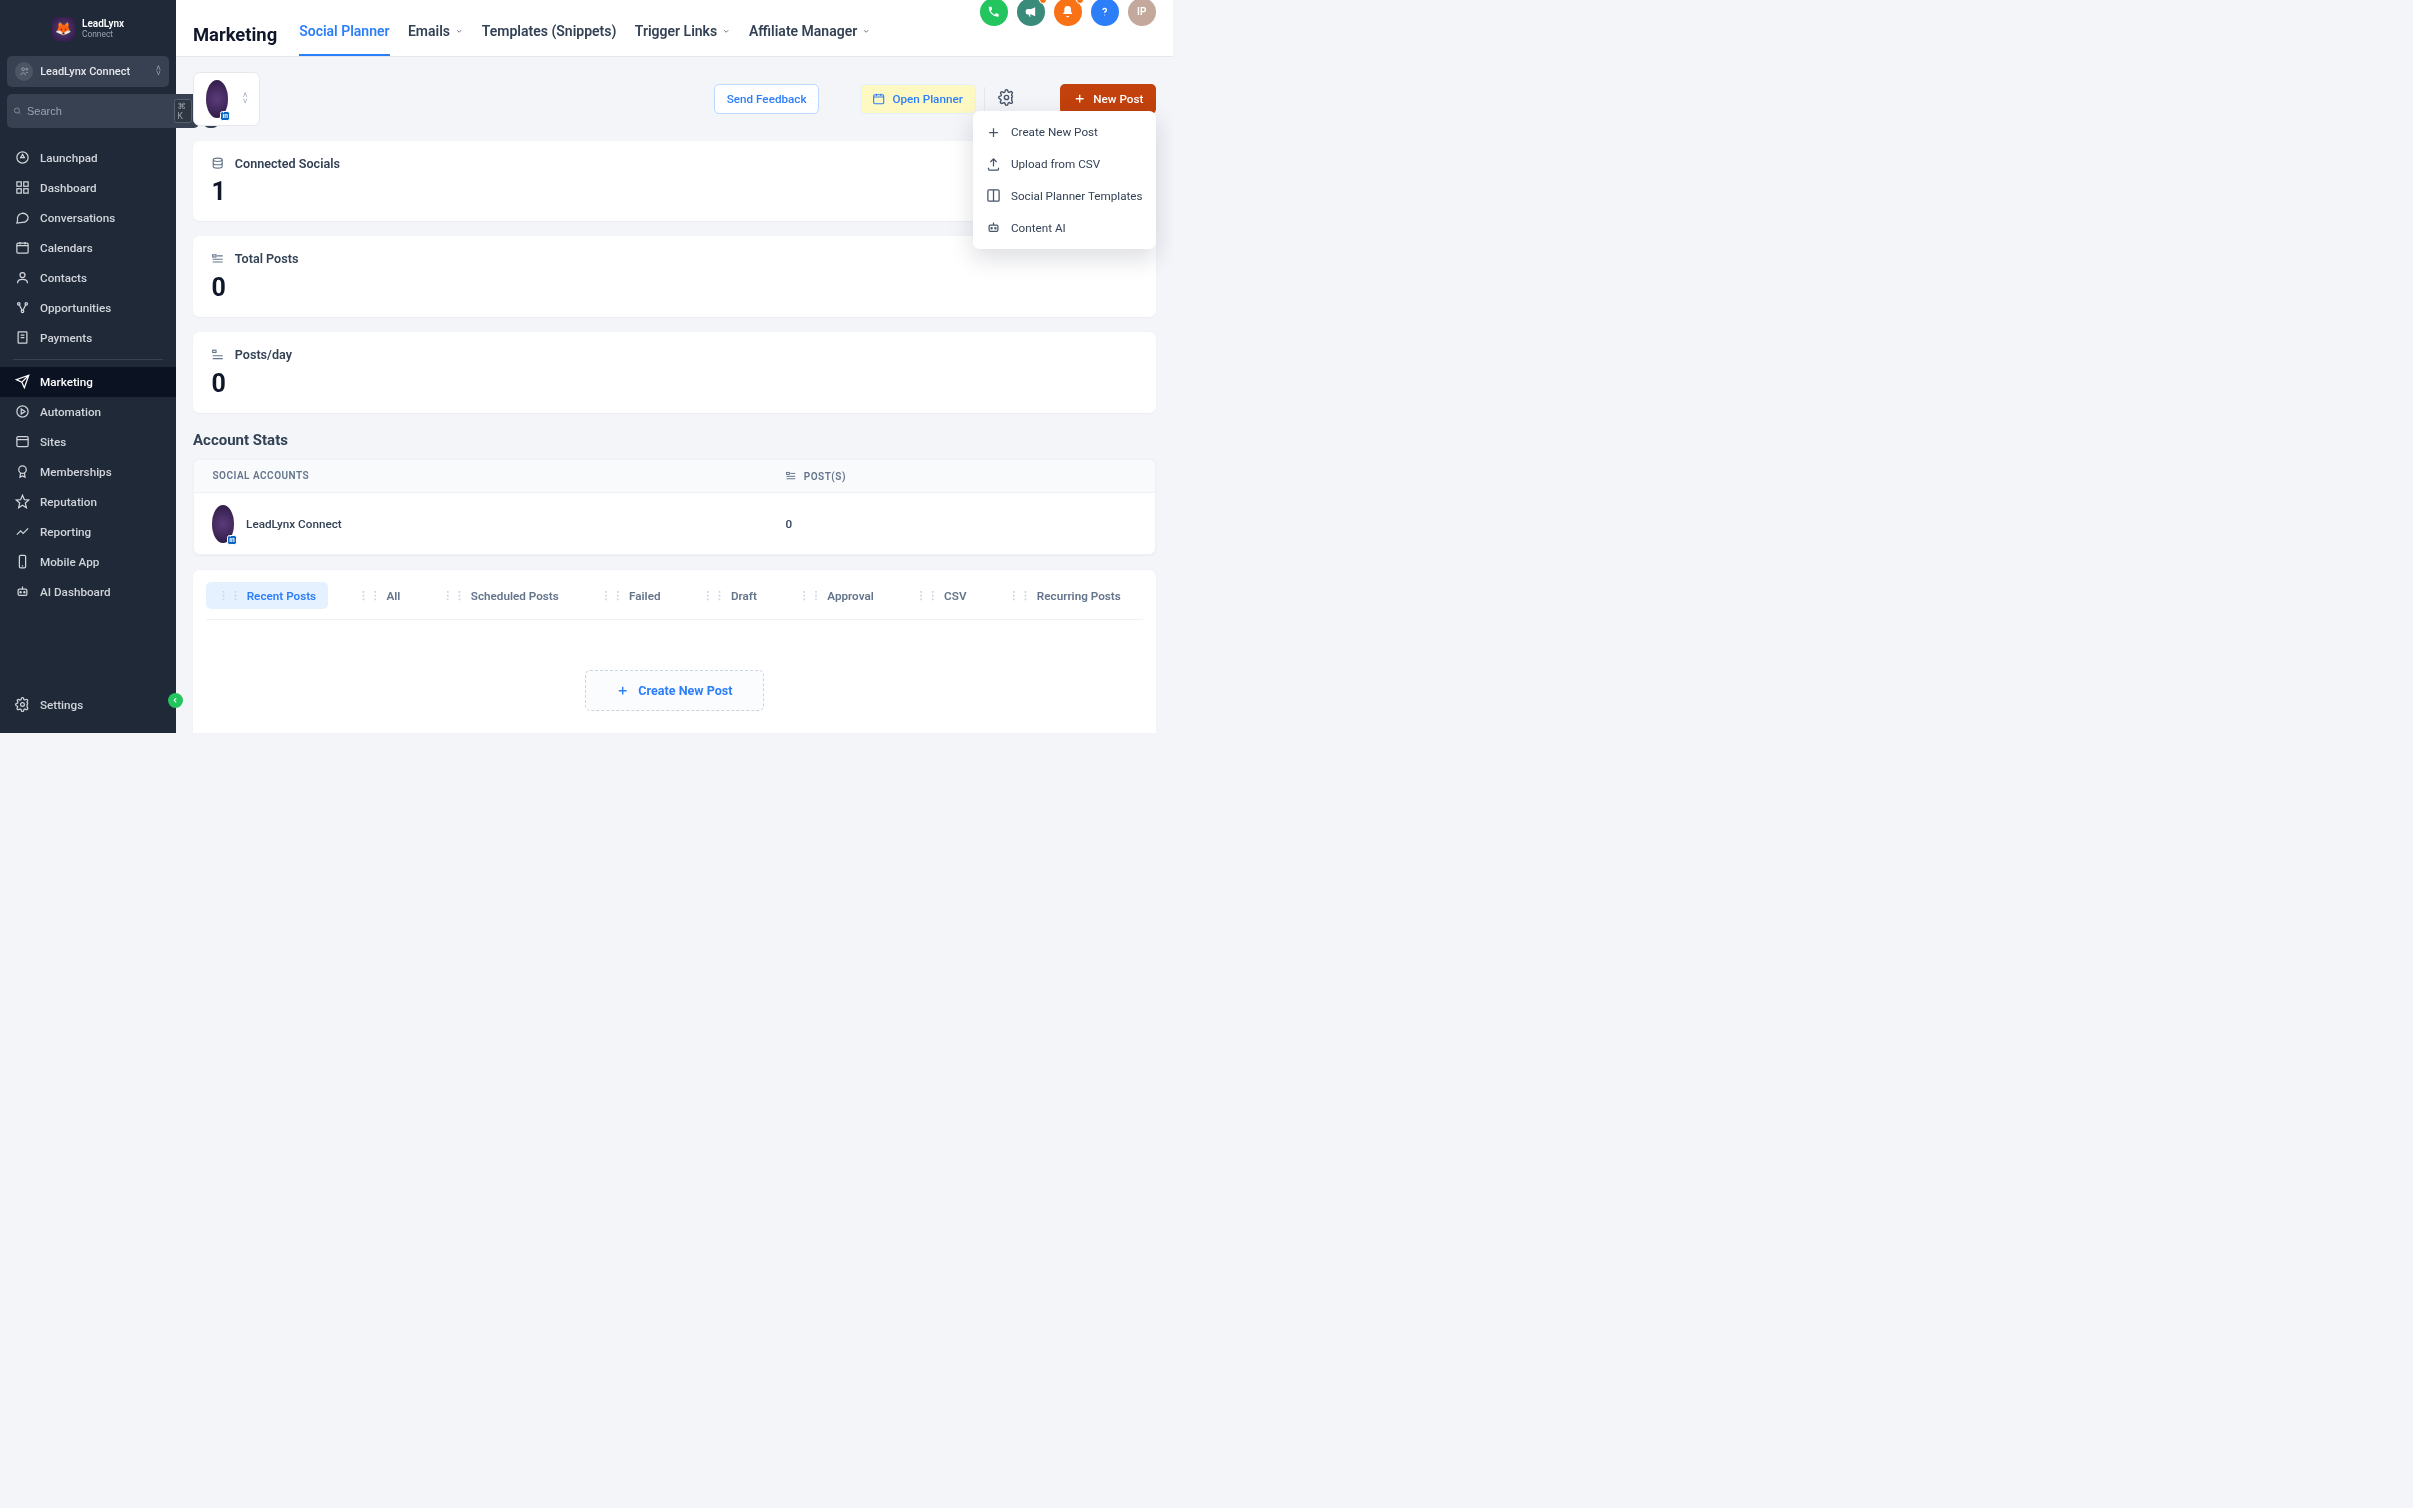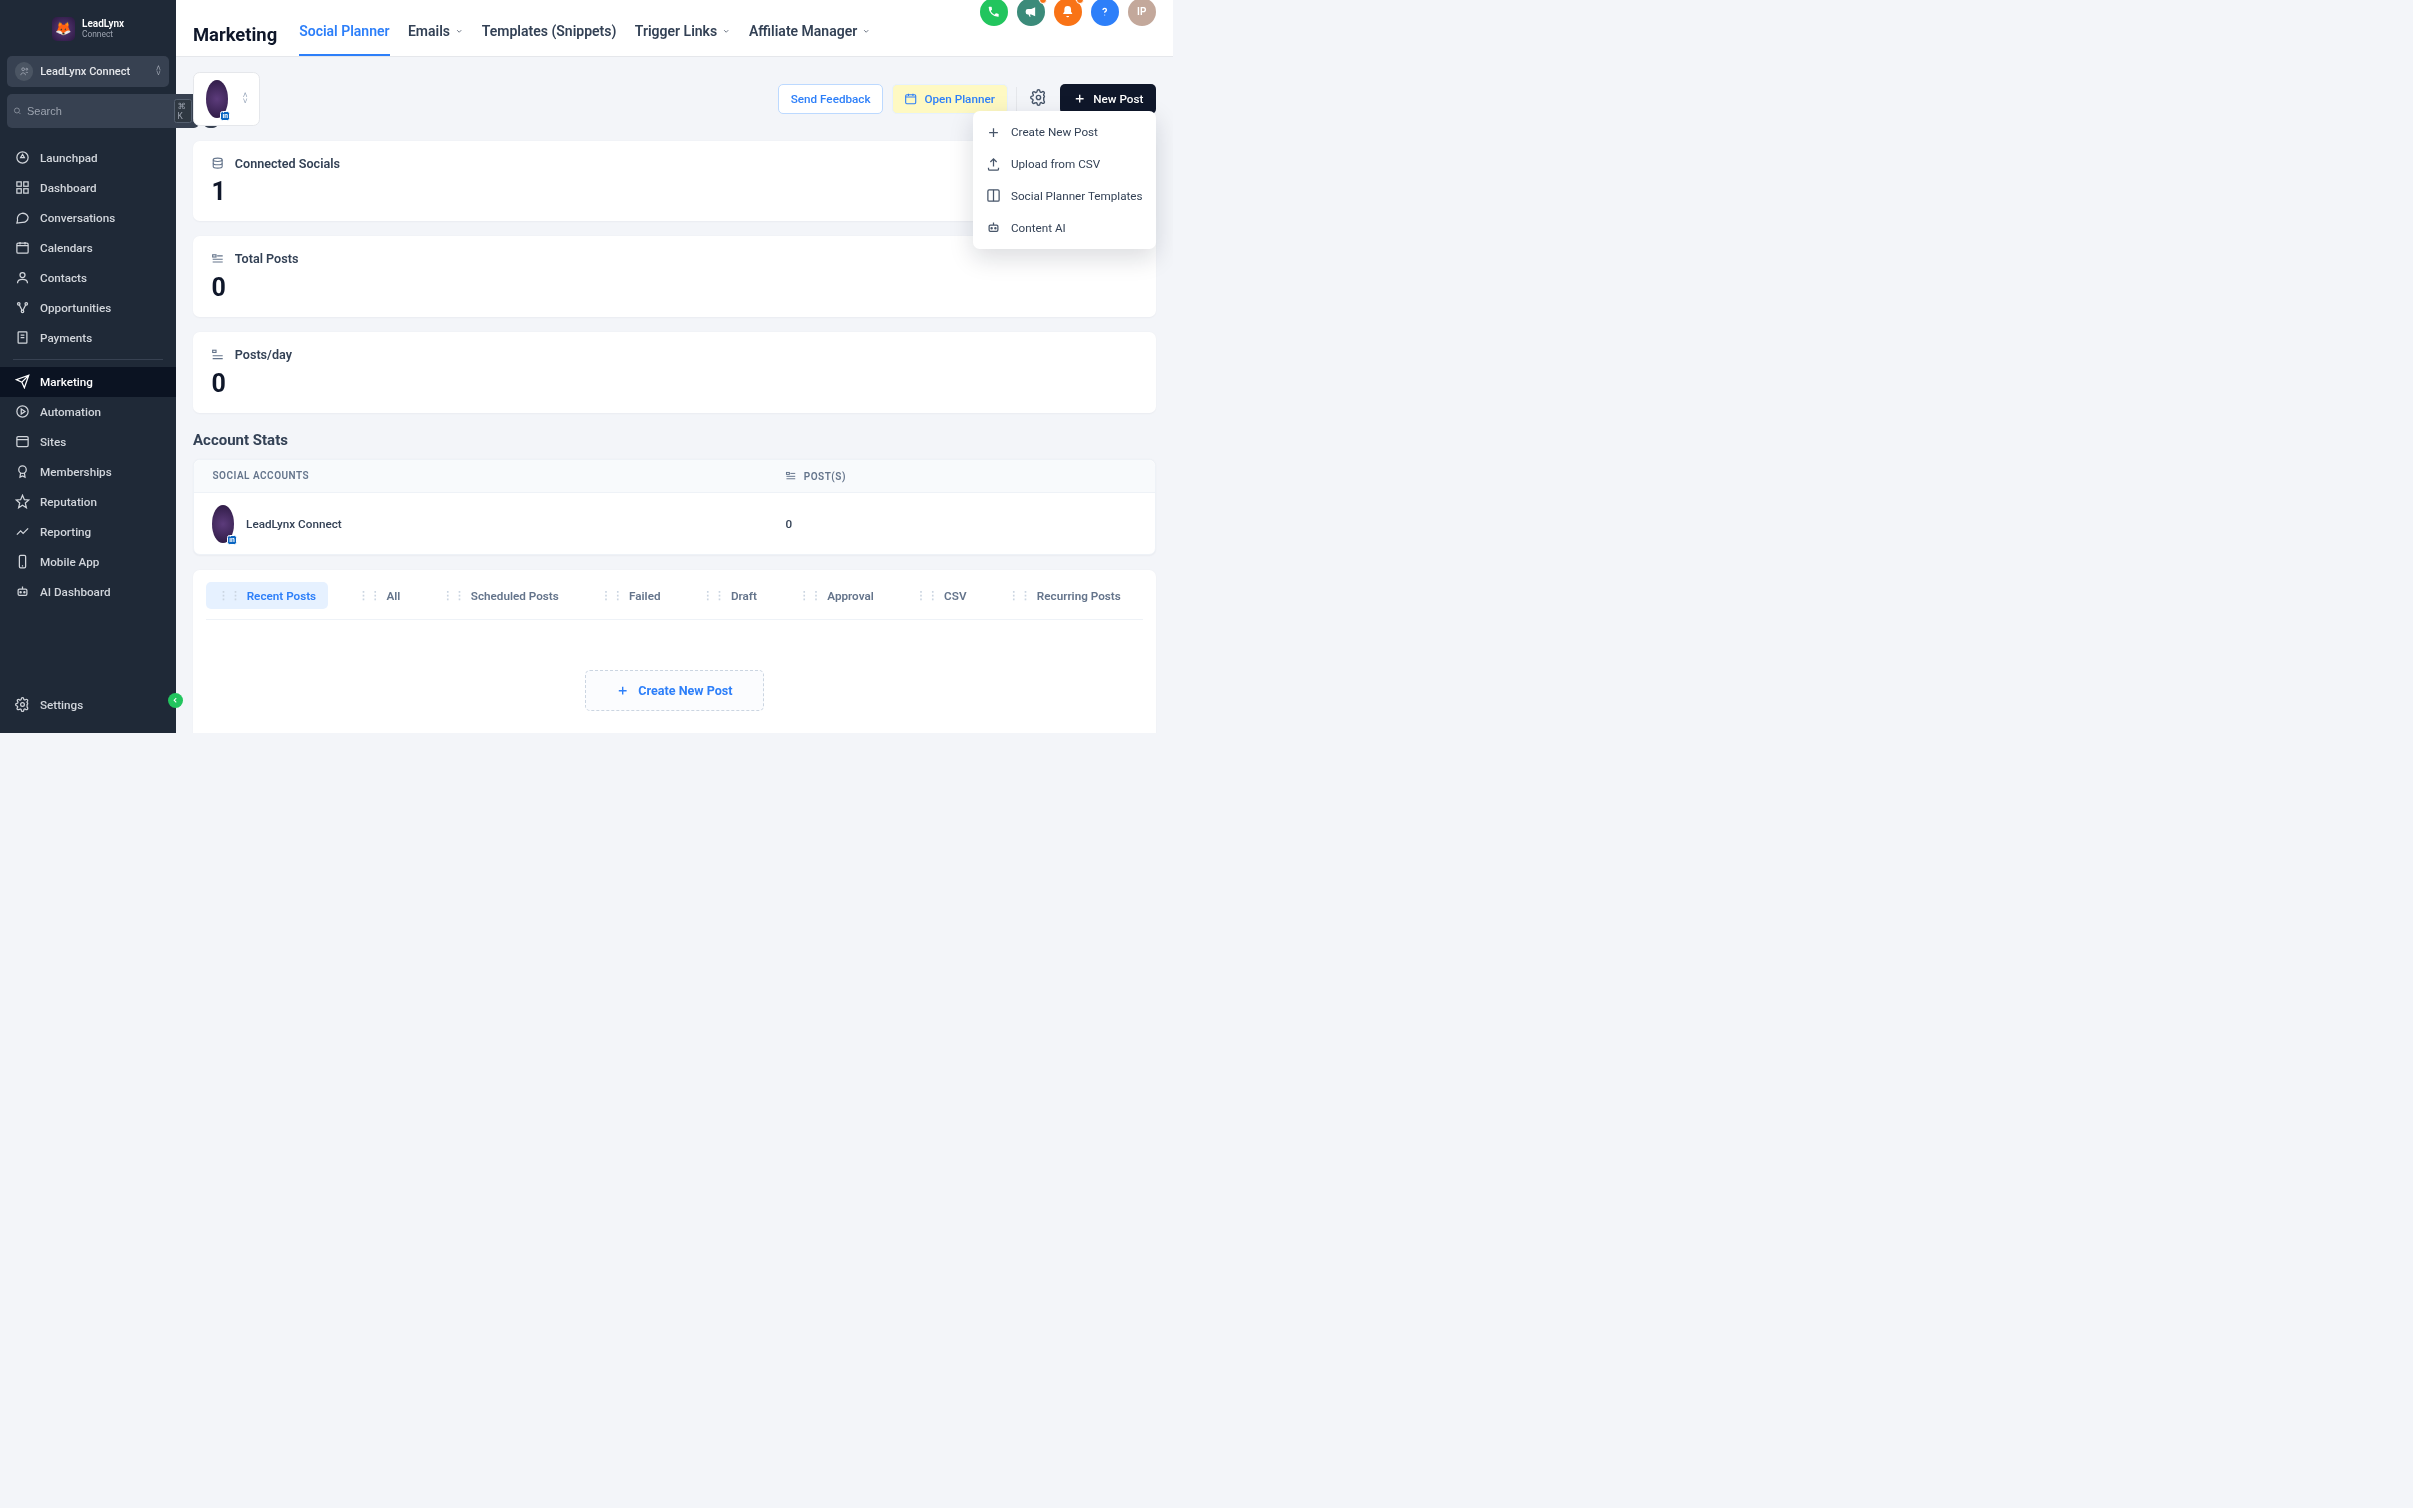--- a/index.html
+++ b/index.html
@@ -183,24 +183,25 @@
       font-size:6.7px; color:#fff; font-weight:700;
       border: 1.3px solid #fff;
     }
     .account-pill-updown { color:#94a3b8; font-size:8.4px; display:flex; flex-direction:column; line-height:5.9px; }
 
     .toolbar-spacer { flex:1; }
     .btn {
       border-radius:5px; padding: 6.7px 11.7px; font-size:11.7px; font-weight:500;
       display:flex; align-items:center; gap:6.7px; cursor:pointer;
       border: 0.8px solid transparent;
+      margin-left: 32px;
     }
     .btn-outline-blue { color:#2d7ff9; border:0.8px solid #bcd9ff; background:#fff; }
     .btn-soft-blue { color:#2d7ff9; background:#fef9c3; border:0.8px solid #e6f1ff; }
-    .btn-primary { background:#0f172a; color:#fff;justify-content:center; }
+    .btn-primary { background:#c2410c; color:#fff;justify-content:center; }
     .icon-16 { width:13.4px; height:13.4px; }
     .vsep { width:0.8px; background:#e5e7eb; height:23.5px; }
     .gear-btn { color:#475569; padding:5px; border-radius:5px; cursor:pointer; }
 
     
     .dropdown {
       position:absolute; right:17px; top:54px;
       background:#fff; border-radius:6.7px; box-shadow: 0 8.4px 25px rgba(15,23,42,.15);
       padding: 5px 0; min-width: 176px; z-index:10;
     }

